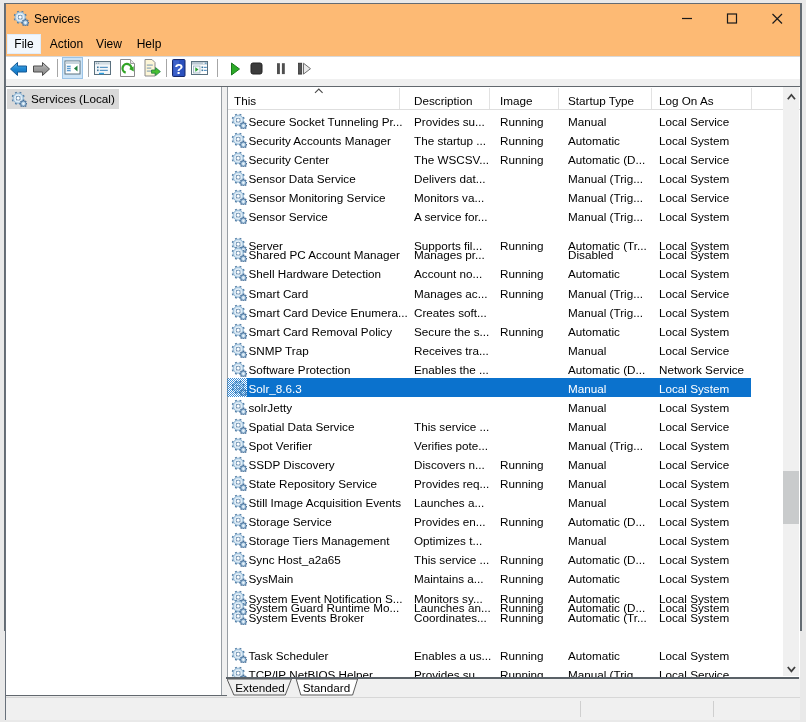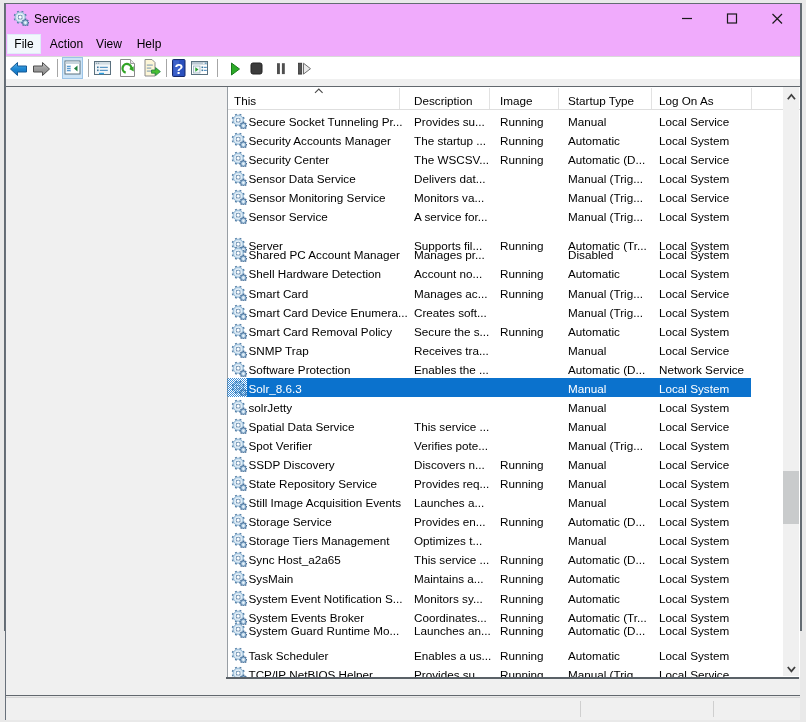--- a/index.html
+++ b/index.html
@@ -1,16 +1,16 @@
 <!DOCTYPE html>
 <html><head><meta charset="utf-8">
 <style>
 *{margin:0;padding:0;box-sizing:border-box}
 html,body{width:806px;height:722px;background:#e9e9e9;font-family:"Liberation Sans",sans-serif;font-size:12px;color:#000;overflow:hidden}
-#win{position:absolute;left:4px;top:3px;width:798px;height:628px;background:#f0abfc;border:1px solid #636b72;border-right:2px solid #636b72}
+#win{position:absolute;left:4px;top:3px;width:798px;height:628px;background:#fdba74;border:1px solid #636b72;border-right:2px solid #636b72}
 #lstrip{position:absolute;left:0;top:0;width:1px;height:716px;background:#68707a;z-index:10}
 
 #title .txt{position:absolute;left:29px;top:8px;font-size:12px}
 #title svg.app{position:absolute;left:8px;top:6px}
 .capbtn{position:absolute;top:0;width:45px;height:30px}
 .mi{position:absolute;top:30px;height:20px;line-height:20px;text-align:center}
 .mi.hov{background:#f2f7fc;border:1px solid #e0ecf9;line-height:18px}
 #menusep{position:absolute;left:0;top:52px;width:100%;height:1px;background:#d9d9d9}
 #tools{position:absolute;left:0;top:53px;width:100%;height:22px;background:#fff}
 
@@ -192,20 +192,27 @@
         <rect x="2" y="6.2" width="2.9" height="10.9" fill="#4f4f4f"></rect>
         <rect x="6.9" y="6.2" width="2.9" height="10.9" fill="#4f4f4f"></rect>
       </svg>
   <svg class="tbtn" style="left:290.5px" width="16" height="22">
         <rect x="2.5" y="6.2" width="3.2" height="10.9" fill="#555" stroke="#333" stroke-width=".8"></rect>
         <path d="M7.5 6.2 L14.5 11.7 L7.5 17.1 Z" fill="#e8e8e8" stroke="#6e6e6e"></path>
       </svg>
  </div>
  <div id="toolgray"></div>
  <div id="frame"></div>
+ <div id="tree">
+   <div id="treesel"></div>
+   <svg width="16" height="16">
+        <use href="#gear"></use>
+      </svg>
+   <span class="txt">Services (Local)</span>
+ </div>
  <div id="list">
   <div id="hdr">
    <span class="htx" style="left:6px">This</span>
    <span class="htx" style="left:186px">Description</span>
    <span class="htx" style="left:272px">Image</span>
    <span class="htx" style="left:340px">Startup Type</span>
    <span class="htx" style="left:431px">Log On As</span>
    <svg style="position:absolute;left:86px;top:0.5px" width="10" height="6">
           <path d="M1 4.8 L4.8 1 L8.6 4.8" fill="none" stroke="#4a4a4a" stroke-width="1.1"></path>
         </svg>
@@ -475,21 +482,21 @@
 <div class="row" style="top:520.06px">
         <svg class="g" width="16" height="16">
           <use href="#gear"></use>
         </svg>
         <span class="n">System Events Broker</span>
         <span class="d">Coordinates...</span>
         <span class="s">Running</span>
         <span class="t">Automatic (Tr...</span>
         <span class="o">Local System</span>
       </div>
-<div class="row" style="top:533px">
+<div class="row" style="top:510px">
         <svg class="g" width="16" height="16">
           <use href="#gear"></use>
         </svg>
         <span class="n">System Guard Runtime Mo...</span>
         <span class="d">Launches an...</span>
         <span class="s">Running</span>
         <span class="t">Automatic (D...</span>
         <span class="o">Local System</span>
       </div>
 <div class="row" style="top:558.18px">
@@ -507,17 +514,25 @@
           <use href="#gear"></use>
         </svg>
         <span class="n">TCP/IP NetBIOS Helper</span>
         <span class="d">Provides su...</span>
         <span class="s">Running</span>
         <span class="t">Manual (Trig...</span>
         <span class="o">Local Service</span>
       </div>
  </div>
  <div id="listbottom"></div>
+ <div id="tabs">
+  <svg width="572" height="18">
+   <polygon points="0,0 64.4,0 58.3,16 6.9,16" fill="#f0f0f0" stroke="#5a5a5a" stroke-width="1"></polygon>
+   <polygon points="69.2,0 130.6,0 125.6,16 73.8,16" fill="#ffffff" stroke="#5a5a5a" stroke-width="1"></polygon>
+   <text x="33" y="12.5" font-size="11.7" text-anchor="middle" font-family="Liberation Sans">Extended</text>
+   <text x="99.5" y="12.5" font-size="11.7" text-anchor="middle" font-family="Liberation Sans">Standard</text>
+  </svg>
+ </div>
  <div id="status">
   <div class="ssep" style="left:575px"></div>
   <div class="ssep" style="left:708px"></div>
  </div>
 </div>
 
 </body></html>

